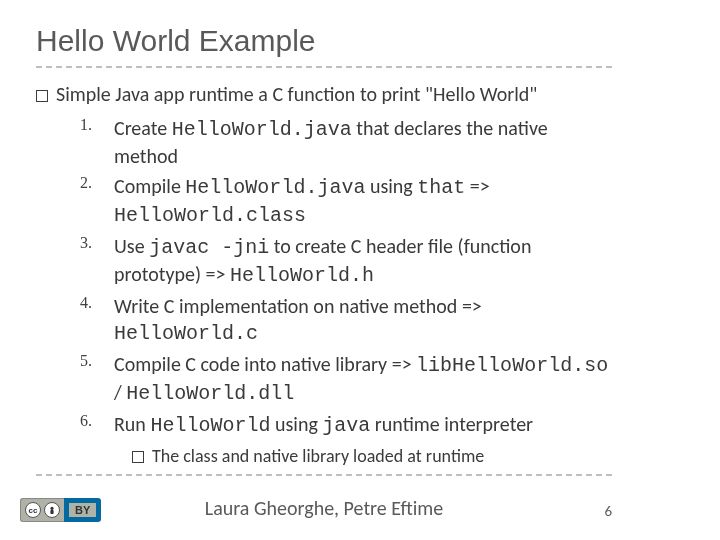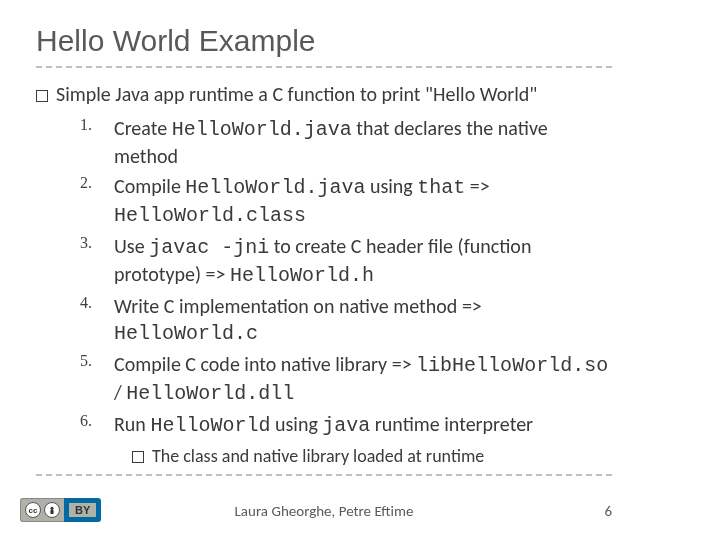--- a/index.html
+++ b/index.html
@@ -128,21 +128,21 @@
     font-weight: bold;
     color: #333;
     text-align: right;
   }
   .authors {
     position: absolute;
     bottom: 20px;
     left: 0;
     right: 0;
     text-align: center;
-    font-size: 15px;
+    font-size: 20px;
     color: #5a5a5a;
     margin-top: 19px;
   }
   .pagenum {
     position: absolute;
     right: 36px;
     bottom: 20px;
     font-size: 15px;
     color: #5a5a5a;
   }

